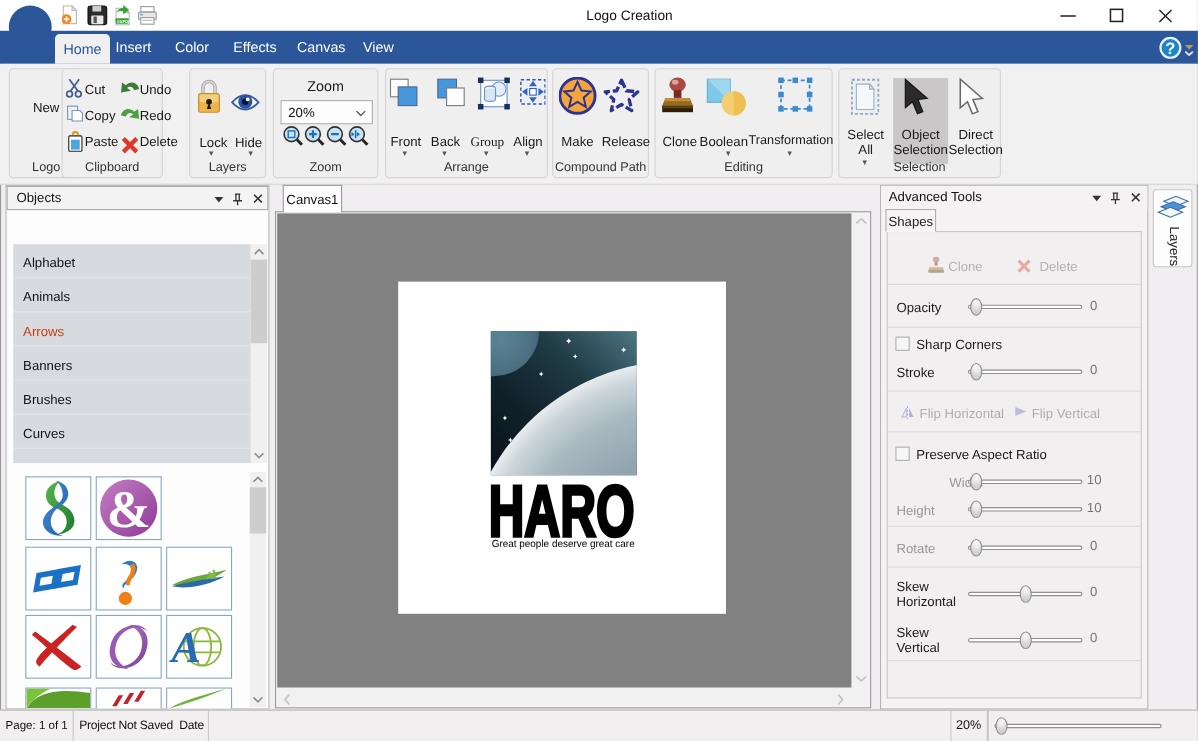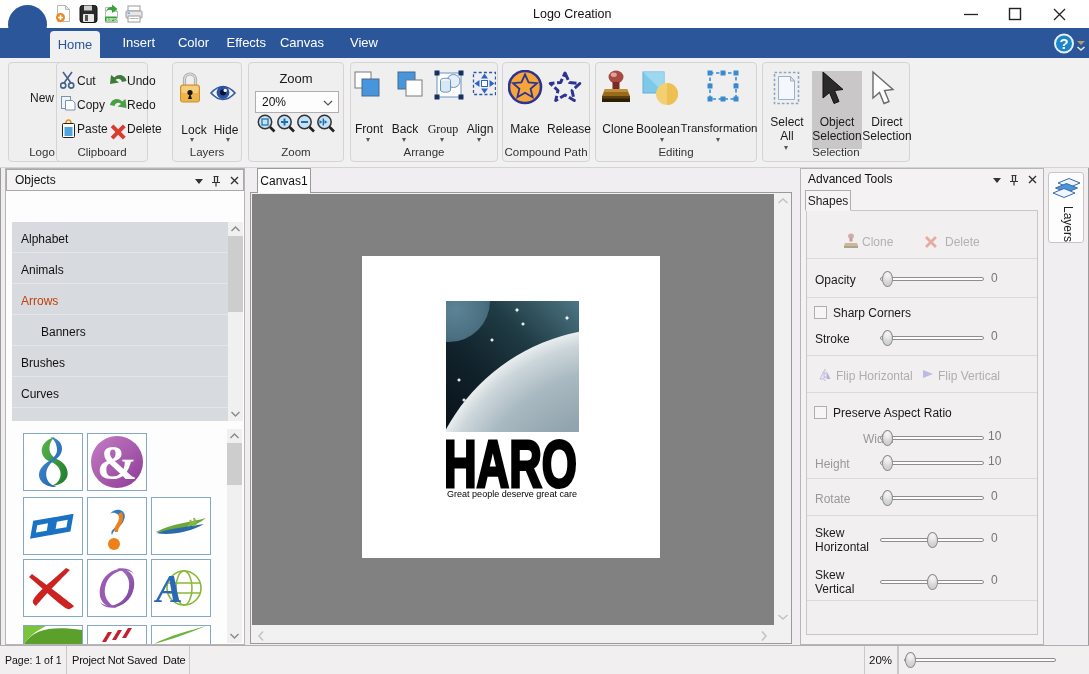--- a/index.html
+++ b/index.html
@@ -5,21 +5,21 @@
   * { margin:0; padding:0; box-sizing:border-box; }
   html,body { width:1089px; height:674px; overflow:hidden; }
   body { font-family:"Liberation Sans", sans-serif; position:relative; background:#f0eef0; }
   .abs { position:absolute; }
   #win { position:absolute; left:0; top:0; width:1089px; height:674px; border:1px solid #9b9b9b; background:#f0eef0; }
   
   #titlebar { position:absolute; left:0; top:0; width:100%; height:28px; background:#ffffff; }
   #appcircle { position:absolute; left:8px; top:5px; width:39px; height:39px; border-radius:50%; background:#2b579a; z-index:5; }
   
   #tabbar { position:absolute; left:0; top:28px; width:100%; height:30px; background:#2b579a; }
-  .rtab { position:absolute; top:28px; height:30px; line-height:30px; color:#fff; font-size:13px; text-align:right; }
+  .rtab { position:absolute; top:28px; height:30px; line-height:30px; color:#fff; font-size:13px; text-align:left; }
   #hometab { position:absolute; left:50px; top:31px; width:50px; height:27px; background:#f0f0f0; border-radius:4px 4px 0 0; color:#2b579a; font-size:13px; text-align:center; line-height:27px; }
   
   #ribbon { position:absolute; left:0; top:58px; width:100%; height:110px; background:#f2f1f2; border-bottom:1px solid #d5d3d4; }
   .rgroup { position:absolute; top:62px; height:100px; background:#f0eff0; border:1px solid #d5d3d4; border-radius:4px; }
   .rglabel { position:absolute; bottom:3px; left:0; width:100%; text-align:center; font-size:11.5px; color:#333; white-space:nowrap; }
   .ritem { position:absolute; font-size:12px; color:#1a1a1a; text-align:center; white-space:nowrap; }
   .dropar { position:absolute; font-size:8px; color:#555; text-align:center; width:100%; }
   
   .panelhead { position:absolute; background:#f5f4f5; border:1px solid #aaa8aa; font-size:12px; color:#111; }
   
@@ -299,21 +299,21 @@
 <div style="position:absolute; left:12px; top:222px; width:216px; height:199px; background:#d7dadf;">
   <div style="position:absolute; left:0; top:30px; width:100%; height:1px; background:#e3e5e8;"></div>
   <div style="position:absolute; left:0; top:61px; width:100%; height:1px; background:#e3e5e8;"></div>
   <div style="position:absolute; left:0; top:92px; width:100%; height:1px; background:#e3e5e8;"></div>
   <div style="position:absolute; left:0; top:123px; width:100%; height:1px; background:#e3e5e8;"></div>
   <div style="position:absolute; left:0; top:154px; width:100%; height:1px; background:#e3e5e8;"></div>
   <div style="position:absolute; left:0; top:185px; width:100%; height:1px; background:#e3e5e8;"></div>
   <div style="position:absolute; left:9px; top:10px;  font-size:12px; color:#111;">Alphabet</div>
   <div style="position:absolute; left:9px; top:41px; font-size:12px; color:#111;">Animals</div>
   <div style="position:absolute; left:9px; top:72px; font-size:12px; color:#c2410c;">Arrows</div>
-  <div style="position:absolute; left:9px; top:103px;font-size:12px; color:#111;margin-left:20px;">Banners</div>
+  <div style="position:absolute; left:9px; top:103px;font-size:12px; color:#111;">Banners</div>
   <div style="position:absolute; left:9px; top:134px;font-size:12px; color:#111;">Brushes</div>
   <div style="position:absolute; left:9px; top:165px;font-size:12px; color:#111;">Curves</div>
 </div>
 <div style="position:absolute; left:228px; top:222px; width:15px; height:199px; background:#f0f0f0;">
   <div style="position:absolute; left:0; top:14px; width:15px; height:76px; background:#cdcdcd;"></div>
   <svg style="position:absolute; left:2px; top:3px;" width="11" height="8">
       <path d="M1.5 6 l4-4 4 4" stroke="#8a8a8a" fill="none" stroke-width="1.4"></path>
     </svg>
   <svg style="position:absolute; left:2px; bottom:3px;" width="11" height="8">
       <path d="M1.5 2 l4 4 4-4" stroke="#8a8a8a" fill="none" stroke-width="1.4"></path>

